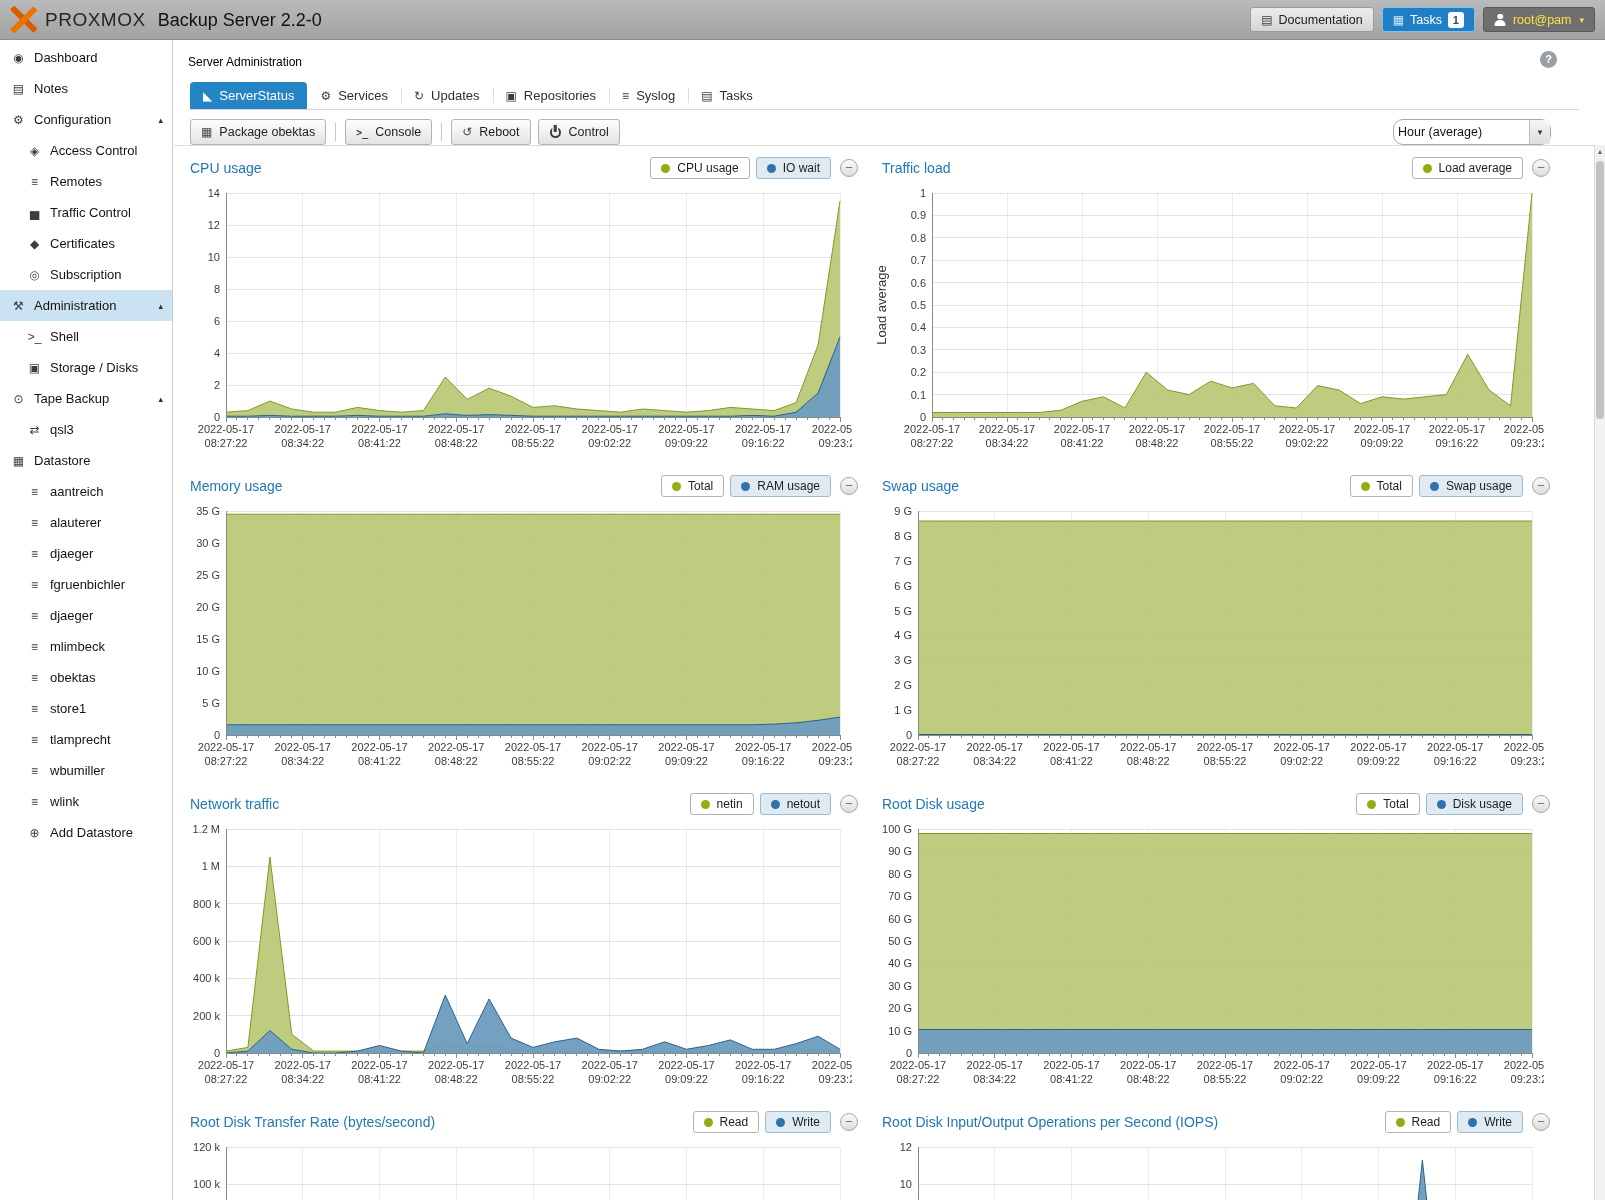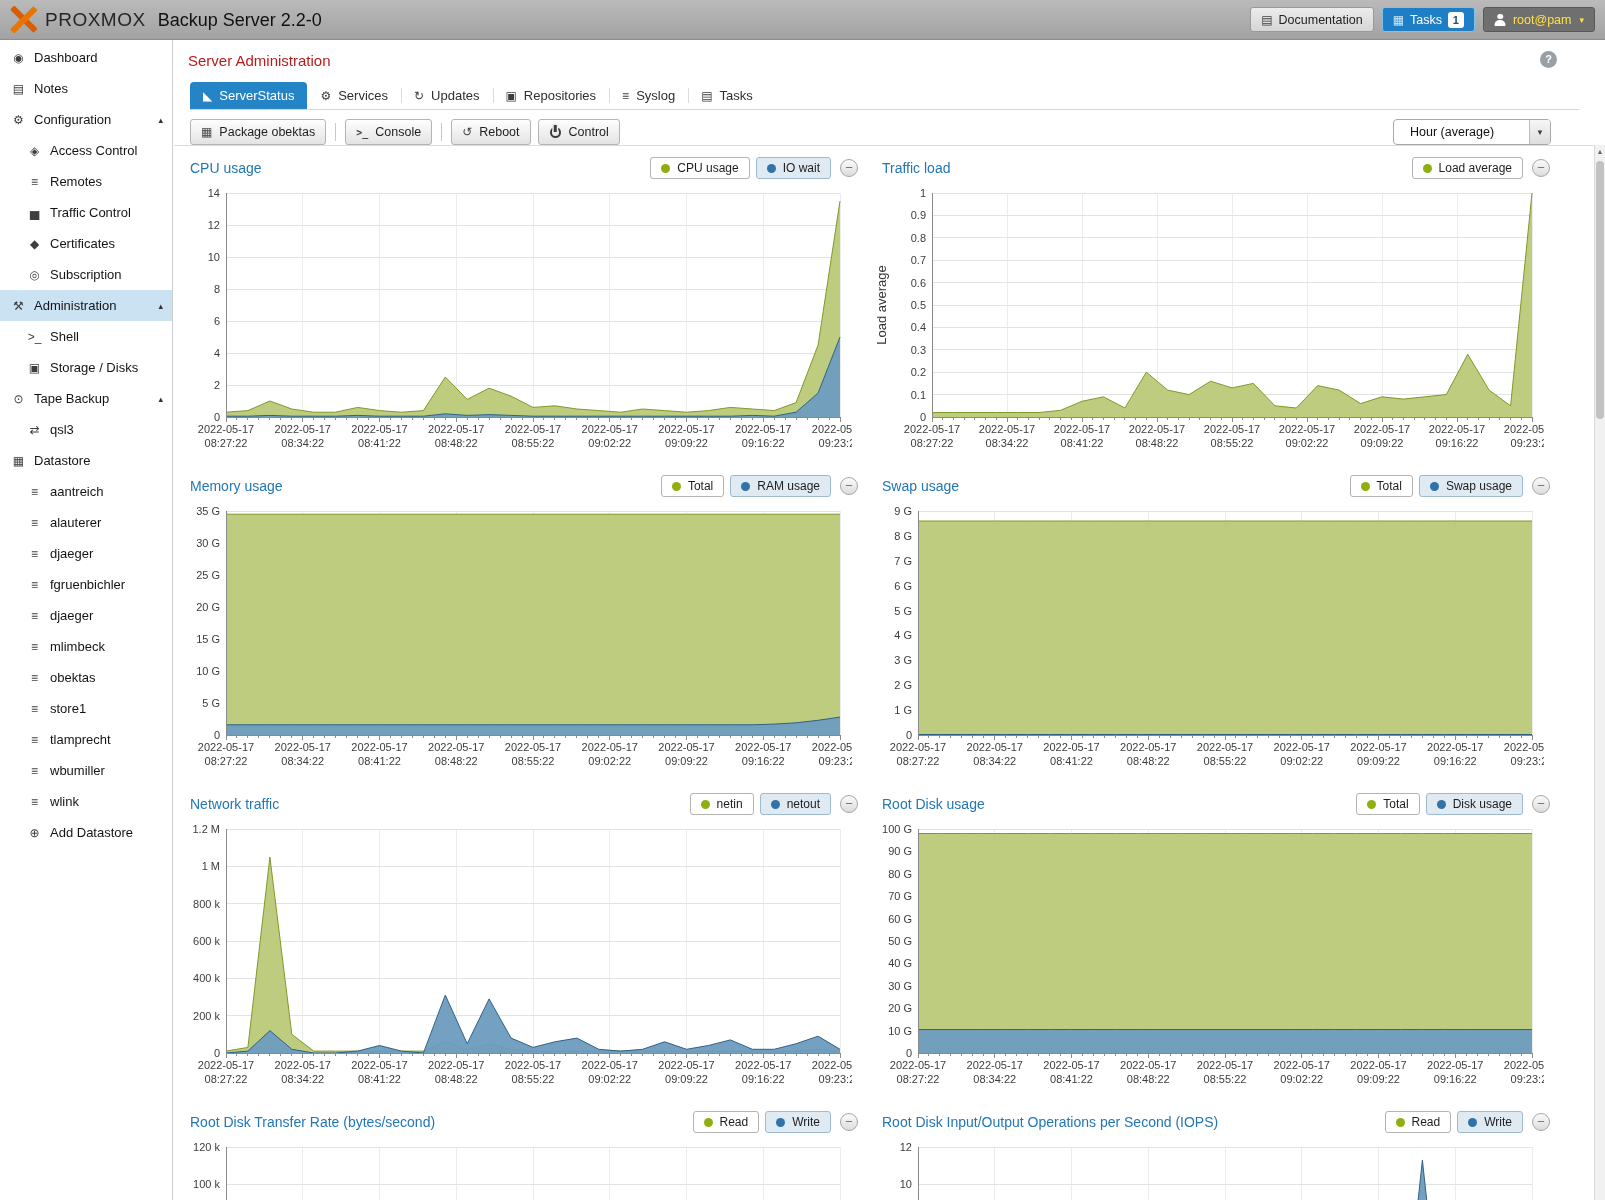--- a/index.html
+++ b/index.html
@@ -37,21 +37,21 @@
   .side-item{height:31px;display:flex;align-items:center;padding-left:9px;font-size:13px;
     color:#141414;position:relative;cursor:pointer;white-space:nowrap}
   .side-item.lvl1{padding-left:25px}
   .side-item .ico{width:19px;margin-right:6px;text-align:center;font-size:12px;color:#3e3e3e;flex:none}
   .side-item.selected{background:#cbe2f3}
   .side-item .caret{position:absolute;right:9px;font-size:9px;color:#333}
 
   
   .main{position:fixed;top:40px;left:174px;right:0;bottom:0;background:#fff}
   .content-header{height:42px;position:relative;padding:12px 0 0 14px}
-  .page-title{font-size:15px;color:#b91c1c}
+  .page-title{font-size:12px;color:#000000}
   .help-icon{position:absolute;right:48px;top:11px;width:17px;height:17px;border-radius:50%;
     background:#98a0a6;color:#fff;font-size:11px;font-weight:bold;text-align:center;
     line-height:17px;cursor:pointer}
 
   .tabbar{display:flex;align-items:stretch;height:28px;margin:0 26px 0 16px;
     border-bottom:1px solid #d6d6d6}
   .tab{display:inline-flex;align-items:center;gap:7px;padding:0 13px;font-size:13px;
     color:#2f2f2f;cursor:pointer;position:relative}
   .tab + .tab::before{content:"";position:absolute;left:0;top:6px;bottom:6px;width:1px;background:#dcdcdc}
   .tab.active{background:#2484c6;color:#fff;border-radius:4px 4px 0 0}
@@ -60,22 +60,22 @@
   .tab.active .tico{color:#fff}
 
   .toolbar{display:flex;align-items:center;gap:7px;margin:9px 54px 0 16px;height:26px}
   .tbtn{display:inline-flex;align-items:center;gap:7px;height:26px;padding:0 10px;
     background:linear-gradient(#fefefe,#e3e3e3);border:1px solid #b4b4b4;border-radius:3px;
     font-size:12.5px;color:#1f1f1f;cursor:pointer}
   .tbico{font-size:12px;color:#444}
   .tbico.mono{font-family:"DejaVu Sans Mono",monospace;font-size:10px;font-weight:bold}
   .tsep{width:1px;height:18px;background:#c8c8c8;margin:0 2px}
   .spacer{flex:1}
-  .combo{width:158px;height:26px;background:#fff;border:1px solid #a9a9a9;border-radius:4px;
-    display:flex;align-items:center;padding-left:16px;font-size:12.5px;color:#111;
+  .combo{width:158px;height:26px;background:#fff;border:1px solid #a9a9a9;border-radius:10px;
+    display:flex;align-items:center;padding-left:4px;font-size:12.5px;color:#111;
     cursor:pointer;position:relative}
   .combo .trigger{position:absolute;right:0;top:0;bottom:0;width:21px;border-left:1px solid #bdbdbd;
     background:linear-gradient(#f6f6f6,#dedede);display:flex;align-items:center;
     justify-content:center;font-size:8px;color:#3c3c3c;border-radius:0 2px 2px 0}
 
   .power-icon{position:relative;width:13px;height:13px;flex:none}
   .power-icon::before{content:"";position:absolute;inset:1px;border:2px solid #3c3c3c;border-radius:50%}
   .power-icon::after{content:"";position:absolute;left:50%;top:-1px;transform:translateX(-50%);
     width:2.5px;height:7px;background:#3c3c3c;box-shadow:0 0 0 1.5px #ededed}
 

